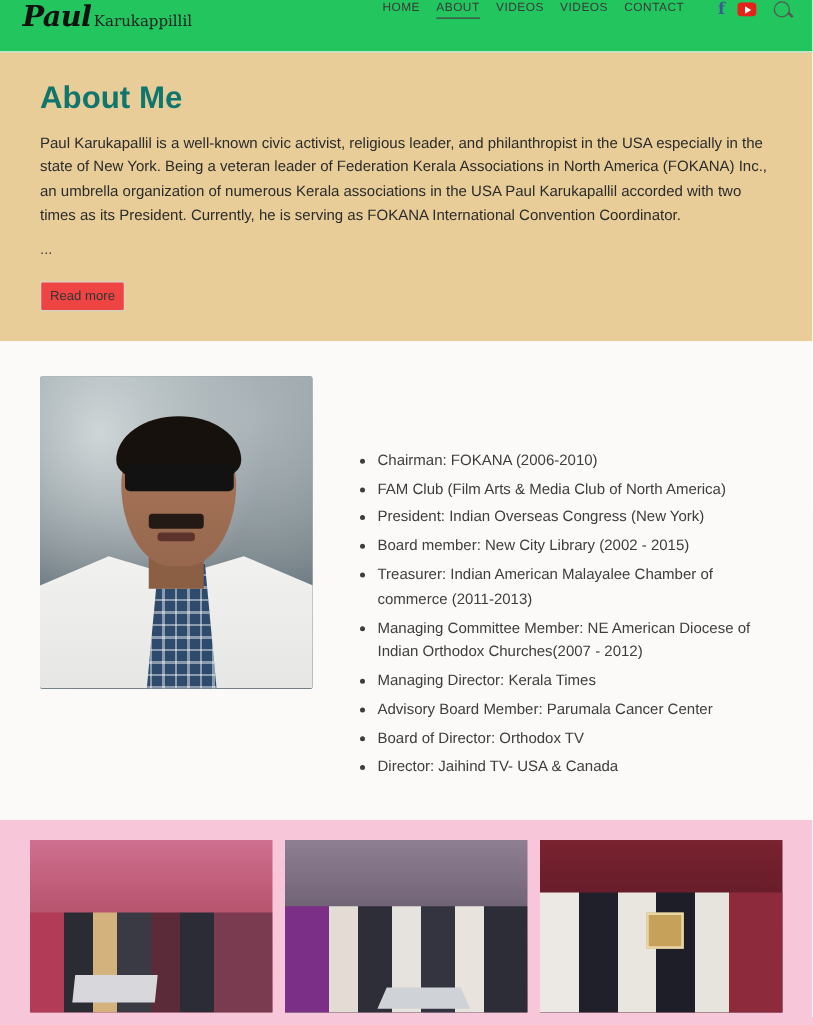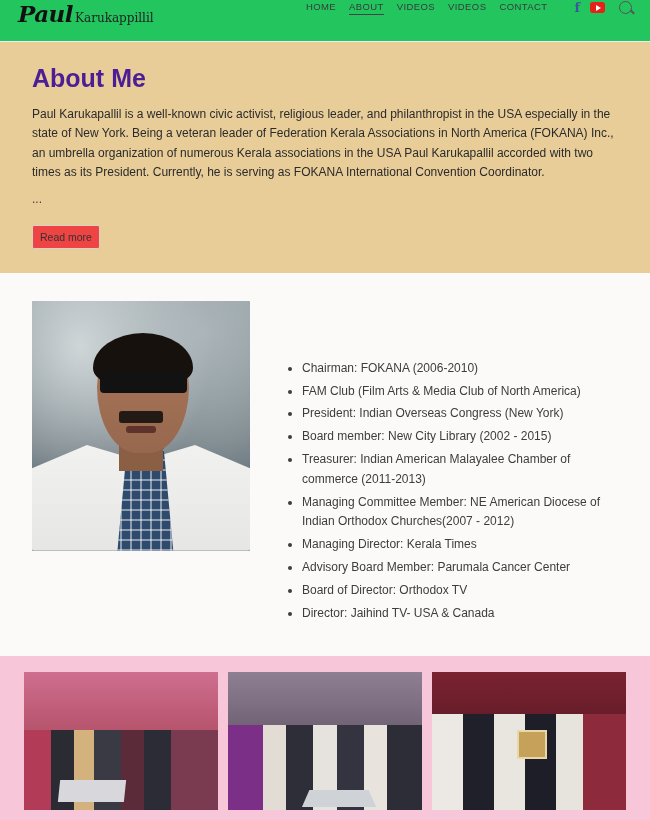--- a/index.html
+++ b/index.html
@@ -91,21 +91,21 @@
 
   
   .about {
     background: #e8cd99;
     padding: 22px 32px 24px 32px;
   }
   .about h1 {
     margin: 0 0 12px 0;
     font-size: 25px;
     font-weight: bold;
-    color: #4c1d95;
+    color: #0f766e;
   }
   .about p {
     margin: 0;
     font-size: 12px;
     line-height: 1.62;
     color: #2b2b2b;
     max-width: 590px;
   }
   .ellipsis {
     margin-top: 10px;

